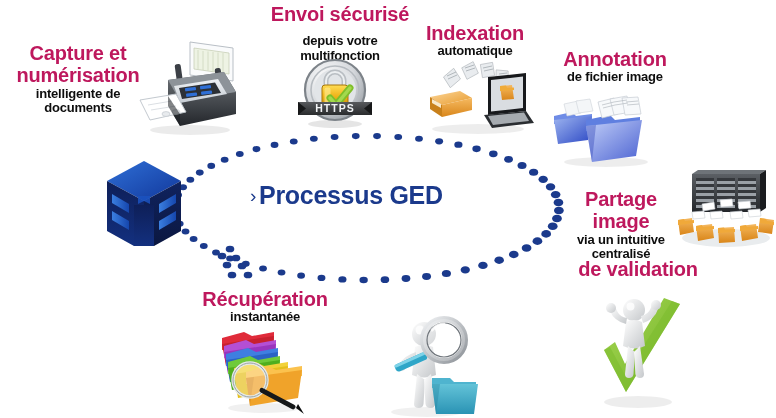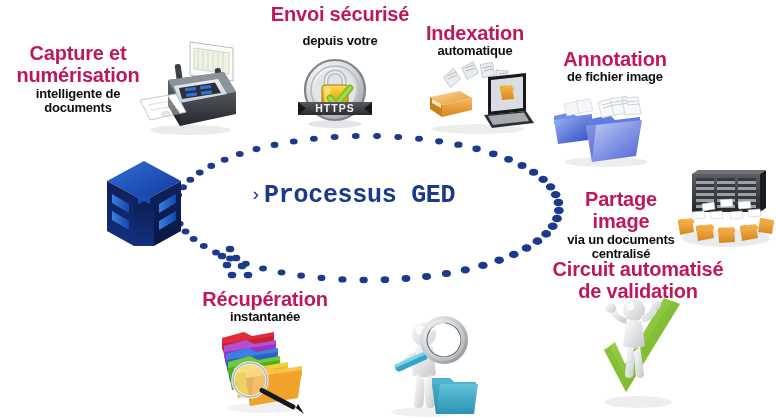--- a/index.html
+++ b/index.html
@@ -35,21 +35,20 @@
   
   #center-title{
     position:absolute;
     left:250px;
     top:181px;
     color:#1b3a8c;
     font-weight:bold;
     font-size:25px;
     letter-spacing:-0.3px;
     white-space:nowrap;
-    font-family:Liberation Mono, monospace;
   }
   #center-title .chev{
     color:#1b3a8c;
     font-weight:normal;
     font-size:19px;
     margin-right:3px;
     position:relative;
     top:-2px;
   }
   #loop-svg{position:absolute;left:0;top:0;}
@@ -278,20 +277,21 @@
       </g>
       <ellipse cx="34" cy="80" rx="4" ry="2.4" fill="#e8ebee" stroke="#c3c9cf" stroke-width="0.7"></ellipse>
       <ellipse cx="44" cy="78" rx="4" ry="2.4" fill="#e8ebee" stroke="#c3c9cf" stroke-width="0.7"></ellipse>
       <polygon points="36,72 48,92 48,80 36,62" fill="#1c1f23" opacity="0.55"></polygon>
     </svg>
   </div>
 
   <div class="lbl" style="left:265px;top:3px;width:150px;">
     <span class="hd">Envoi sécurisé</span>
     <span class="sub" style="margin-top:9px;">depuis votre</span>
+    <span class="sub">multifonction</span>
   </div>
   <div class="icon" style="left:292px;top:58px;">
     <svg width="86" height="72" viewBox="0 0 86 72">
       <ellipse cx="43" cy="66" rx="27" ry="4" fill="#000" opacity="0.10"></ellipse>
       <circle cx="43" cy="32" r="30" fill="url(#discG)"></circle>
       <circle cx="43" cy="32" r="30" fill="none" stroke="#7d8389" stroke-width="2.2"></circle>
       <circle cx="43" cy="32" r="24" fill="none" stroke="#b6bbc0" stroke-width="1.6"></circle>
       <circle cx="43" cy="32" r="21" fill="#e2e5e8"></circle>
 
       <path d="M34 28 v-5 a9 9 0 0 1 18 0 v5" fill="none" stroke="#b9bec3" stroke-width="5" stroke-linecap="round"></path>
@@ -380,21 +380,21 @@
         <line x1="78" y1="14" x2="90" y2="13"></line>
           <line x1="79" y1="17" x2="91" y2="16"></line>
       </g>
       <polygon points="38,38 94,32 88,68 44,74" fill="url(#blFold2)"></polygon>
       <polygon points="38,38 48,37 44,73 44,74" fill="#3247b8" opacity="0.4"></polygon>
     </svg>
   </div>
 
   <div class="lbl" style="left:556px;top:188px;width:130px;">
     <span class="hd">Partage image</span>
-    <span class="sub">via un documents</span>
+    <span class="sub">via un intuitive</span>
     <span class="sub">centralisé</span>
   </div>
   <div class="icon" style="left:676px;top:168px;">
     <svg width="100" height="82" viewBox="0 0 100 82">
       <ellipse cx="50" cy="70" rx="44" ry="9" fill="#e9ecee"></ellipse>
 
       <g>
         <polygon points="16,6 84,6 84,44 16,44" fill="url(#srvG)"></polygon>
         <polygon points="16,6 22,2 90,2 84,6" fill="#6e7378"></polygon>
         <polygon points="84,6 90,2 90,40 84,44" fill="#1a1c1f"></polygon>
@@ -441,21 +441,20 @@
         <polygon points="42,60 48,59.5 49,61.5 59,61 59,64 42,65" fill="#f0a93a"></polygon>
         <polygon points="64,58 80,56 82,70 66,73" fill="url(#orG)"></polygon>
         <polygon points="64,58 70,57 71,59 82,58 82,61 64,63" fill="#f0a93a"></polygon>
         <polygon points="84,50 98,52 96,66 82,64" fill="url(#orG)"></polygon>
         <polygon points="84,50 90,51 91,53 98,54 98,57 84,55" fill="#f0a93a"></polygon>
       </g>
     </svg>
   </div>
 
   <div class="lbl" style="left:548px;top:258px;width:180px;">
-    <span class="hd">Circuit automatisé</span>
     <span class="hd">de validation</span>
   </div>
   <div class="icon" style="left:588px;top:292px;">
     <svg width="100" height="118" viewBox="0 0 100 118">
       <ellipse cx="50" cy="110" rx="34" ry="6" fill="#000" opacity="0.07"></ellipse>
 
       <path d="M16 58 L38 100 L92 12 L76 6 L37 72 L27 50 Z" fill="url(#chkG)"></path>
       <path d="M16 58 L38 100 L92 12 L84 9 L37 83 L22 55 Z" fill="#7cbb2e" opacity="0.55"></path>
 
       <g>

